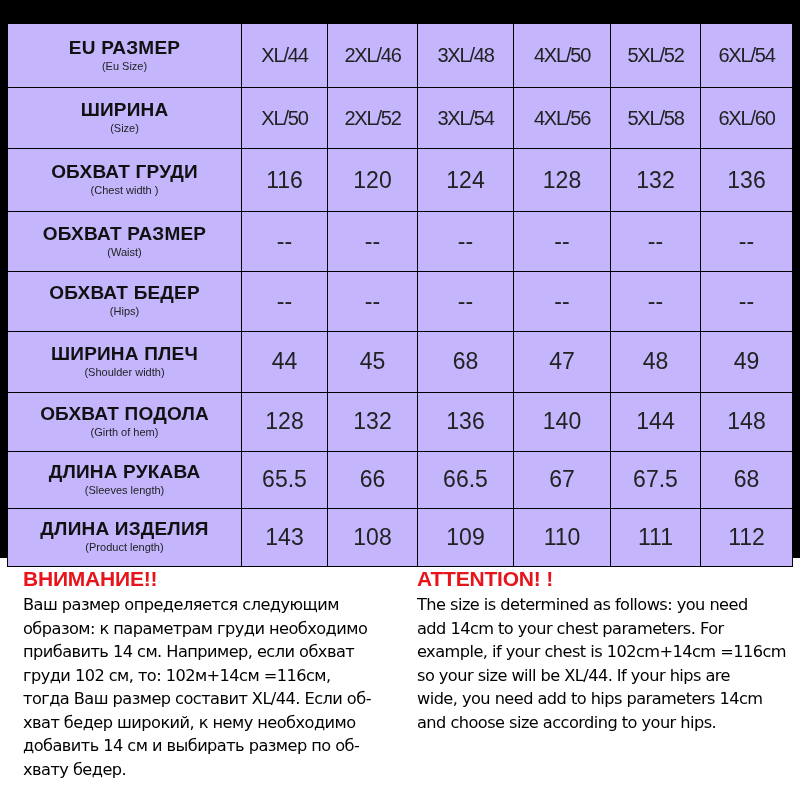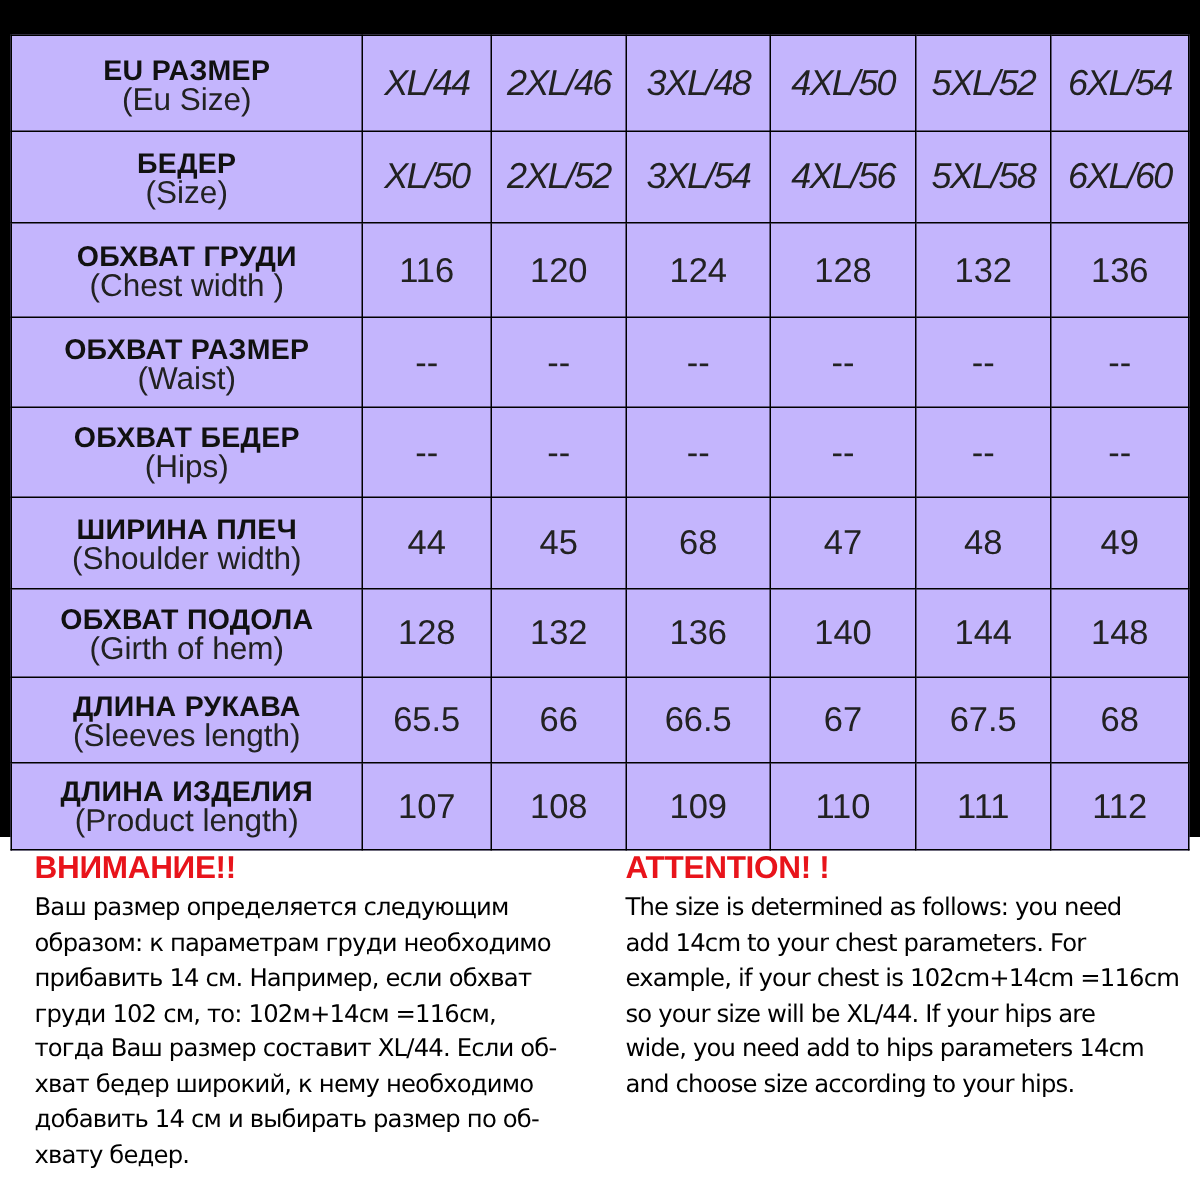--- a/index.html
+++ b/index.html
@@ -11,23 +11,23 @@
   table.size-table {
     position: absolute; left: 7px; top: 23px;
     width: 785px; height: 544px;
     border-collapse: collapse; background: #c4b5fd; table-layout: fixed;
   }
   table.size-table td {
     border: 1.5px solid #000; text-align: center; vertical-align: middle; padding: 0;
   }
   td.label-cell { width: 233px; }
   .label-main { font-weight: bold; font-size: 19px; letter-spacing: 0.2px; line-height: 21px; color: #111; }
-  .label-sub { font-size: 21px; line-height: 17px; color: #222; }
+  .label-sub { font-size: 11px; line-height: 17px; color: #222; }
   .val { font-size: 23px; color: #222; }
-  .val.sz { font-size: 24px; letter-spacing: -1.2px; font-style: italic; }
+  .val.sz { font-size: 20px; letter-spacing: -1.2px; }
   .notes { position: absolute; top: 565px; width: 800px; height: 235px; }
   .note-col { position: absolute; top: 0; }
   .note-ru { left: 23px; width: 385px; }
   .note-en { left: 417px; width: 383px; }
   .note-title { color: #e8141b; font-weight: bold; font-size: 21px; line-height: 28px; letter-spacing: -0.2px; }
   .note-body { font-size: 16.2px; line-height: 23.5px; color: #000000; white-space: pre-line; font-family: "DejaVu Sans", sans-serif; letter-spacing: -0.55px; }
 </style>
 </head>
 <body>
 
@@ -50,21 +50,21 @@
         </td>
         <td class="val sz">XL/44</td>
         <td class="val sz">2XL/46</td>
         <td class="val sz">3XL/48</td>
         <td class="val sz">4XL/50</td>
         <td class="val sz">5XL/52</td>
         <td class="val sz">6XL/54</td>
       </tr>
       <tr style="height: 61px;">
         <td class="label-cell">
-          <div class="label-main">БЕДЕР</div>
+          <div class="label-main">ШИРИНА</div>
           <div class="label-sub">(Size)</div>
         </td>
         <td class="val sz">XL/50</td>
         <td class="val sz">2XL/52</td>
         <td class="val sz">3XL/54</td>
         <td class="val sz">4XL/56</td>
         <td class="val sz">5XL/58</td>
         <td class="val sz">6XL/60</td>
       </tr>
       <tr style="height: 63px; margin-left: 16px;">
@@ -137,21 +137,21 @@
         <td class="val">66.5</td>
         <td class="val">67</td>
         <td class="val">67.5</td>
         <td class="val">68</td>
       </tr>
       <tr style="height: 58px;">
         <td class="label-cell">
           <div class="label-main">ДЛИНА ИЗДЕЛИЯ</div>
           <div class="label-sub">(Product length)</div>
         </td>
-        <td class="val">107</td>
+        <td class="val">143</td>
         <td class="val">108</td>
         <td class="val">109</td>
         <td class="val">110</td>
         <td class="val">111</td>
         <td class="val">112</td>
       </tr>
     </tbody>
 </table>
 
 <div class="notes">

